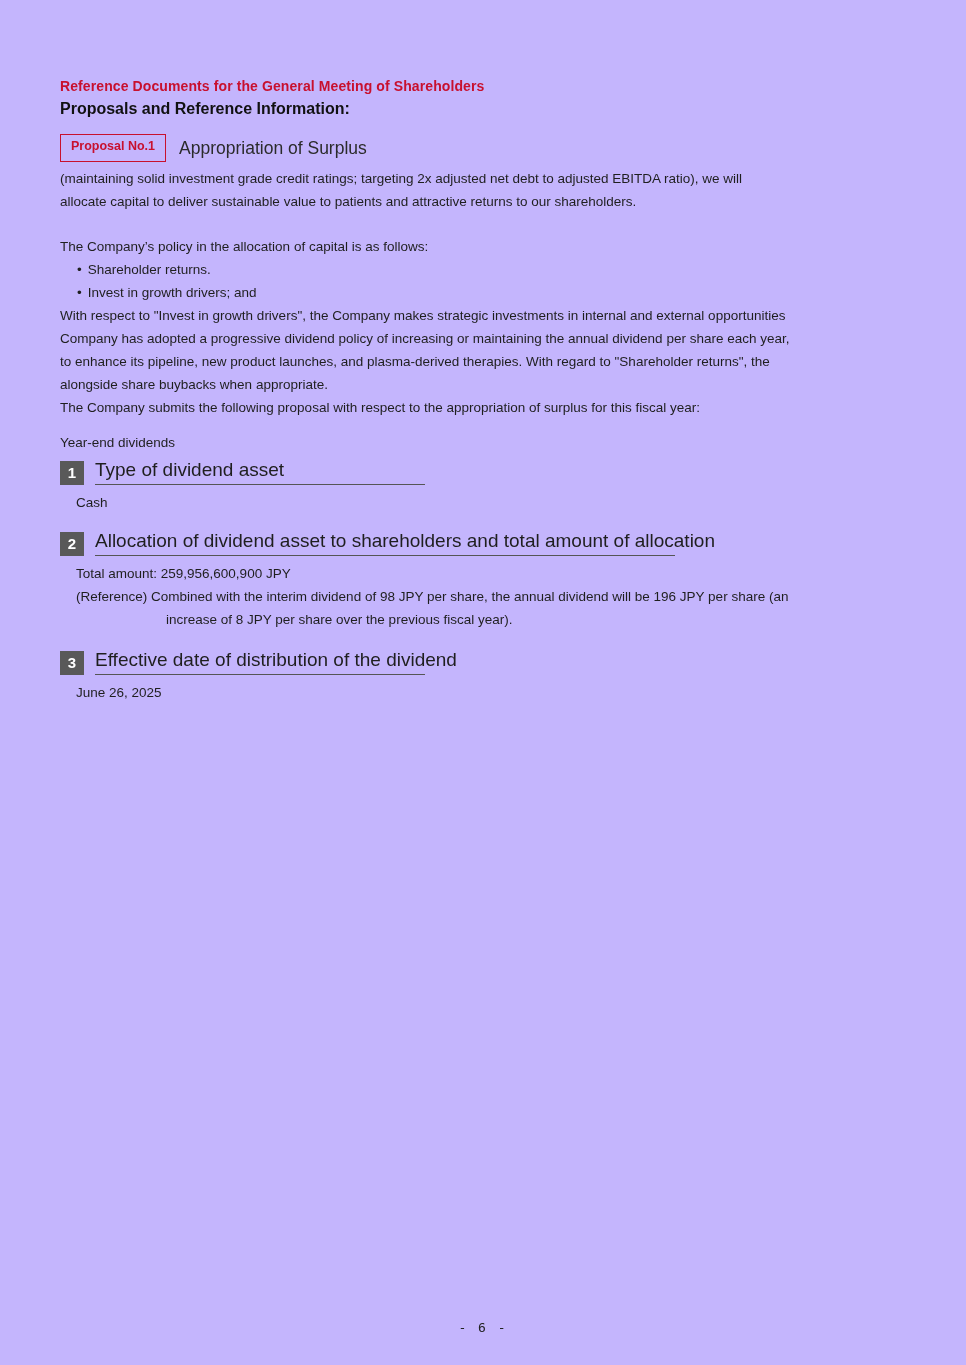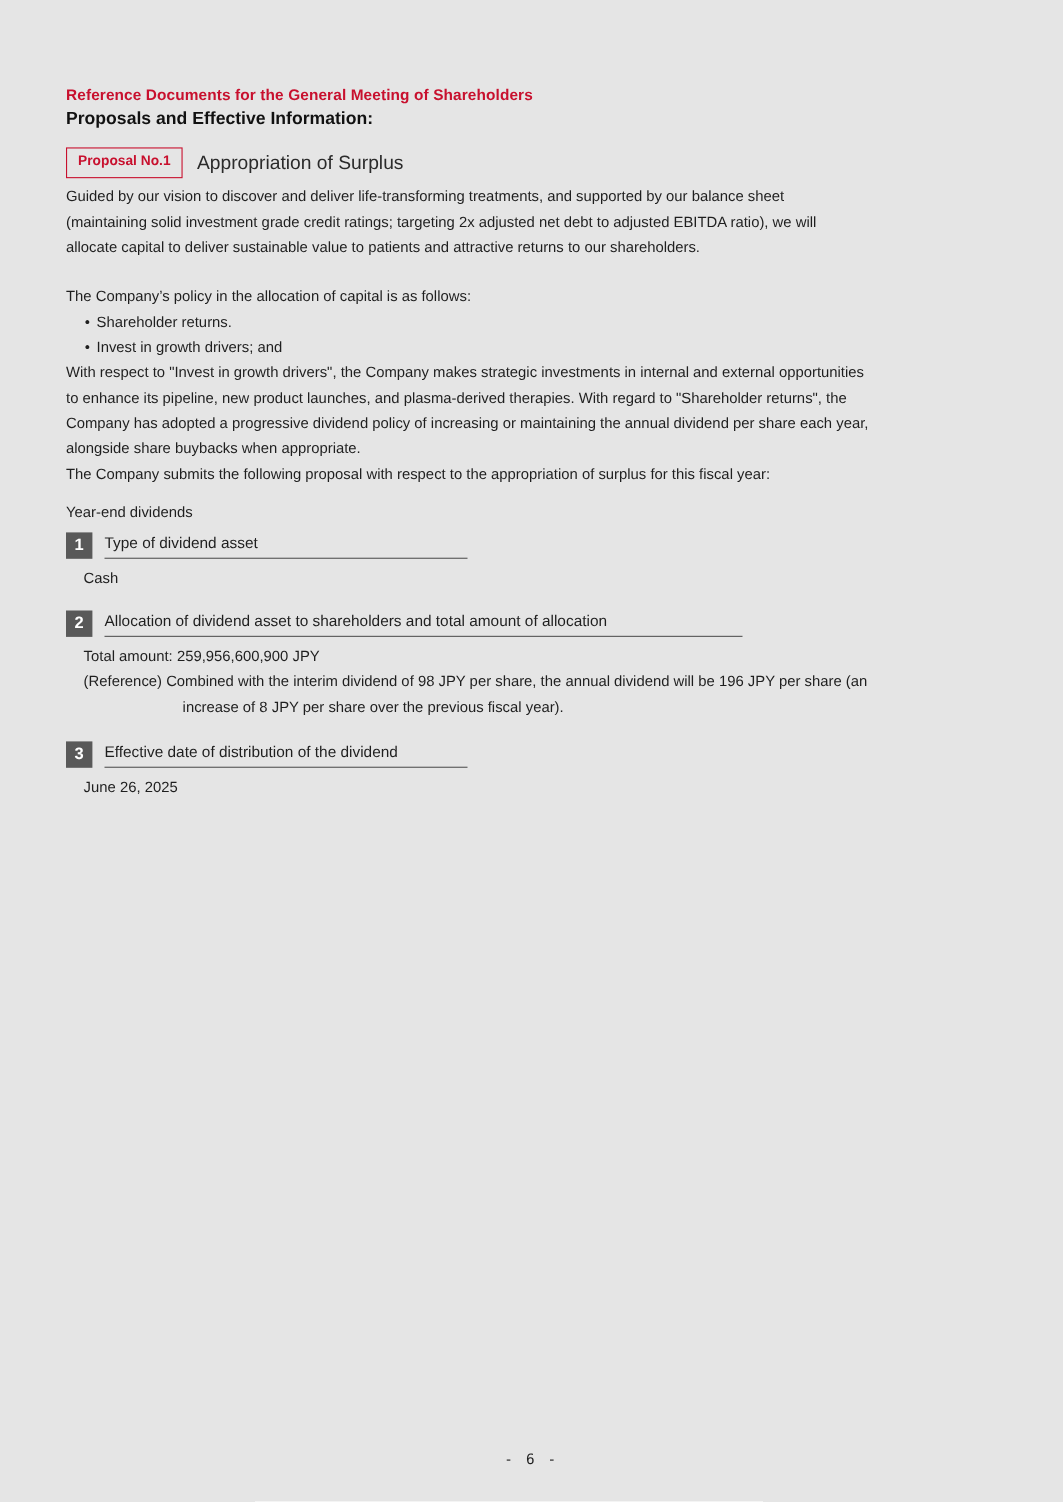--- a/index.html
+++ b/index.html
@@ -1,20 +1,20 @@
 <!DOCTYPE html>
 <html><head>
 <meta charset="utf-8">
 <style>
   * { margin:0; padding:0; box-sizing:border-box; }
   html,body { background:#ffffff; }
   .page {
     position:relative;
     width:966px; height:1365px;
-    background:#e5e5e5;
+    background:#c4b5fd;
     font-family:"Liberation Sans", sans-serif;
     font-size:13.5px; line-height:23px;
     color:#1f1f1f;
     overflow:hidden;
     margin:0 auto;
   }
   .content { padding:76px 60px 0 60px; }
 
   .red-heading {
     color:#C8102E; font-weight:bold;
@@ -64,64 +64,63 @@
     font-weight:bold; font-size:15px; line-height:24px;
     text-align:center;
   }
   .item-label-wrap {
     margin-left:11px;
     border-bottom:1.5px solid #555555;
     padding:1px 0 6px 0;
   }
   .w-narrow { width:330px; }
   .w-wide   { width:580px; }
-  .item-label { font-size:14px; line-height:16px; color:#1f1f1f; white-space:nowrap; }
+  .item-label { font-size:19px; line-height:16px; color:#1f1f1f; white-space:nowrap; }
   .item-body { margin-left:16px; margin-top:6px; }
   .cont-indent { padding-left:90px; }
 
   .page-number {
     position:absolute; left:0; right:0; top:1320px;
     text-align:center;
     font-family:"DejaVu Sans Mono", monospace;
     font-size:13px; line-height:16px;
     letter-spacing:2px;
     color:#222222;
   }
 </style>
 </head>
 <body>
 
 <div class="page">
   <div class="content">
 
     <div class="red-heading">Reference Documents for the General Meeting of Shareholders</div>
-    <div class="bold-heading">Proposals and Effective Information:</div>
+    <div class="bold-heading">Proposals and Reference Information:</div>
 
     <div class="proposal-row">
       <span class="proposal-tag">Proposal No.1</span>
       <span class="proposal-title">Appropriation of Surplus</span>
     </div>
 
     <div class="para intro">
-      <div>Guided by our vision to discover and deliver life-transforming treatments, and supported by our balance sheet</div>
       <div>(maintaining solid investment grade credit ratings; targeting 2x adjusted net debt to adjusted EBITDA ratio), we will</div>
       <div>allocate capital to deliver sustainable value to patients and attractive returns to our shareholders.</div>
     </div>
 
     <div class="para policy-lead">The Company’s policy in the allocation of capital is as follows:</div>
 
     <div class="bullet-list">
       <div class="bullet-line"><span class="bullet-glyph">•</span><span>Shareholder returns.</span></div>
       <div class="bullet-line"><span class="bullet-glyph">•</span><span>Invest in growth drivers; and</span></div>
     </div>
 
     <div class="para">
       <div>With respect to "Invest in growth drivers", the Company makes strategic investments in internal and external opportunities</div>
+      <div>Company has adopted a progressive dividend policy of increasing or maintaining the annual dividend per share each year,</div>
       <div>to enhance its pipeline, new product launches, and plasma-derived therapies. With regard to "Shareholder returns", the</div>
-      <div>Company has adopted a progressive dividend policy of increasing or maintaining the annual dividend per share each year,</div>
       <div>alongside share buybacks when appropriate.</div>
     </div>
 
     <div class="para submit-line">The Company submits the following proposal with respect to the appropriation of surplus for this fiscal year:</div>
 
     <div class="para section-label">Year-end dividends</div>
 
     <div class="item item-1">
       <div class="item-head">
         <div class="num-square">1</div>

